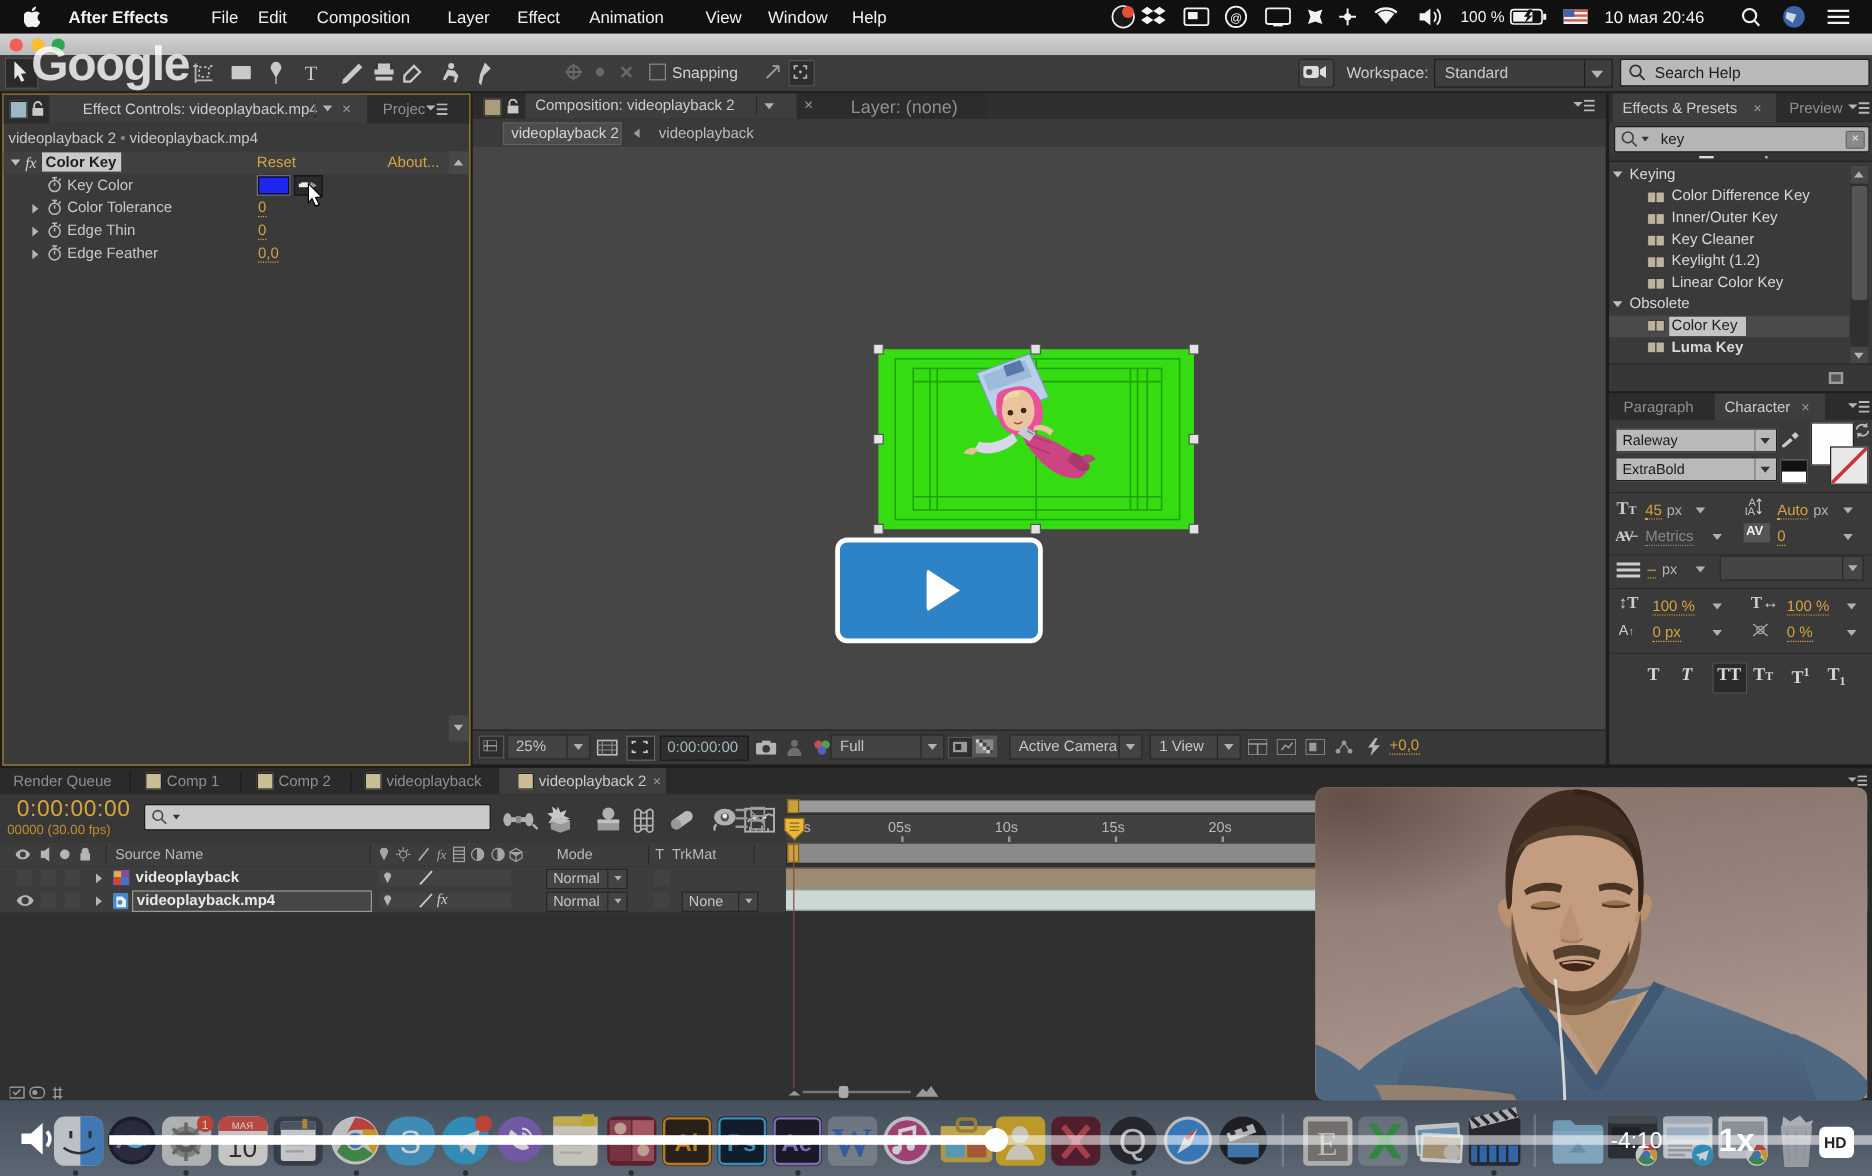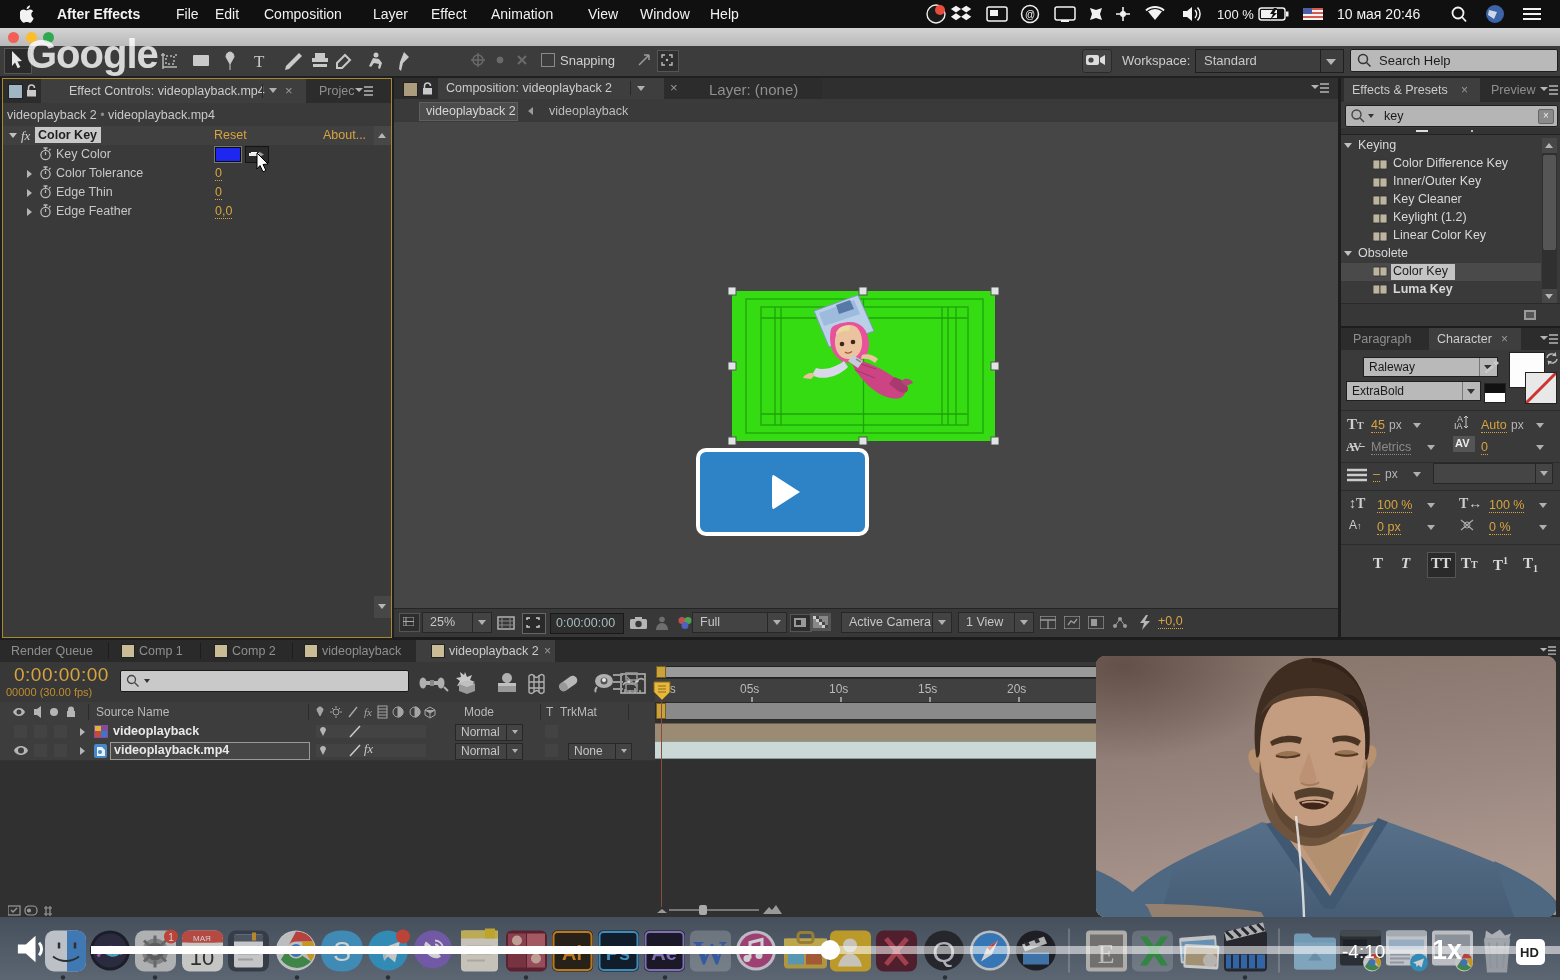--- a/index.html
+++ b/index.html
@@ -527,21 +527,21 @@
       <div class="abs tab-act" style="left:88px;top:0;width:92px;height:22px;">
         <div class="abs txt" style="left:8px;top:4px;font-size:12.5px;">Character</div>
         <div class="abs txt" style="left:72px;top:4px;color:#9a9a9a;font-size:12px;">×</div>
       </div>
       <svg class="abs" style="left:199px;top:6px;" width="18" height="11" viewBox="0 0 18 11">
           <path d="M0 2l4 4 4-4z" fill="#b5b5b5"></path>
           <path d="M9 1h9M9 5h9M9 9h9" stroke="#b5b5b5" stroke-width="1.6"></path>
         </svg>
     </div>
 
-    <div class="abs" style="left:5px;top:29px;width:133px;height:18px;background:#b9b9b9;border:1px solid #1f1f1f;margin-left:17px;">
+    <div class="abs" style="left:5px;top:29px;width:133px;height:18px;background:#b9b9b9;border:1px solid #1f1f1f;">
       <div class="abs txt" style="left:5px;top:2px;font-size:12px;color:#1a1a1a;">Raleway</div>
       <div class="abs" style="right:17px;top:0;width:1px;height:18px;background:#777;"></div>
       <div class="abs" style="right:5px;top:7px;width:0;height:0;border-left:4px solid transparent;border-right:4px solid transparent;border-top:5px solid #333;"></div>
     </div>
     <div class="abs" style="left:5px;top:53px;width:133px;height:18px;background:#b9b9b9;border:1px solid #1f1f1f;">
       <div class="abs txt" style="left:5px;top:2px;font-size:12px;color:#1a1a1a;">ExtraBold</div>
       <div class="abs" style="right:17px;top:0;width:1px;height:18px;background:#777;"></div>
       <div class="abs" style="right:5px;top:7px;width:0;height:0;border-left:4px solid transparent;border-right:4px solid transparent;border-top:5px solid #333;"></div>
     </div>
 

